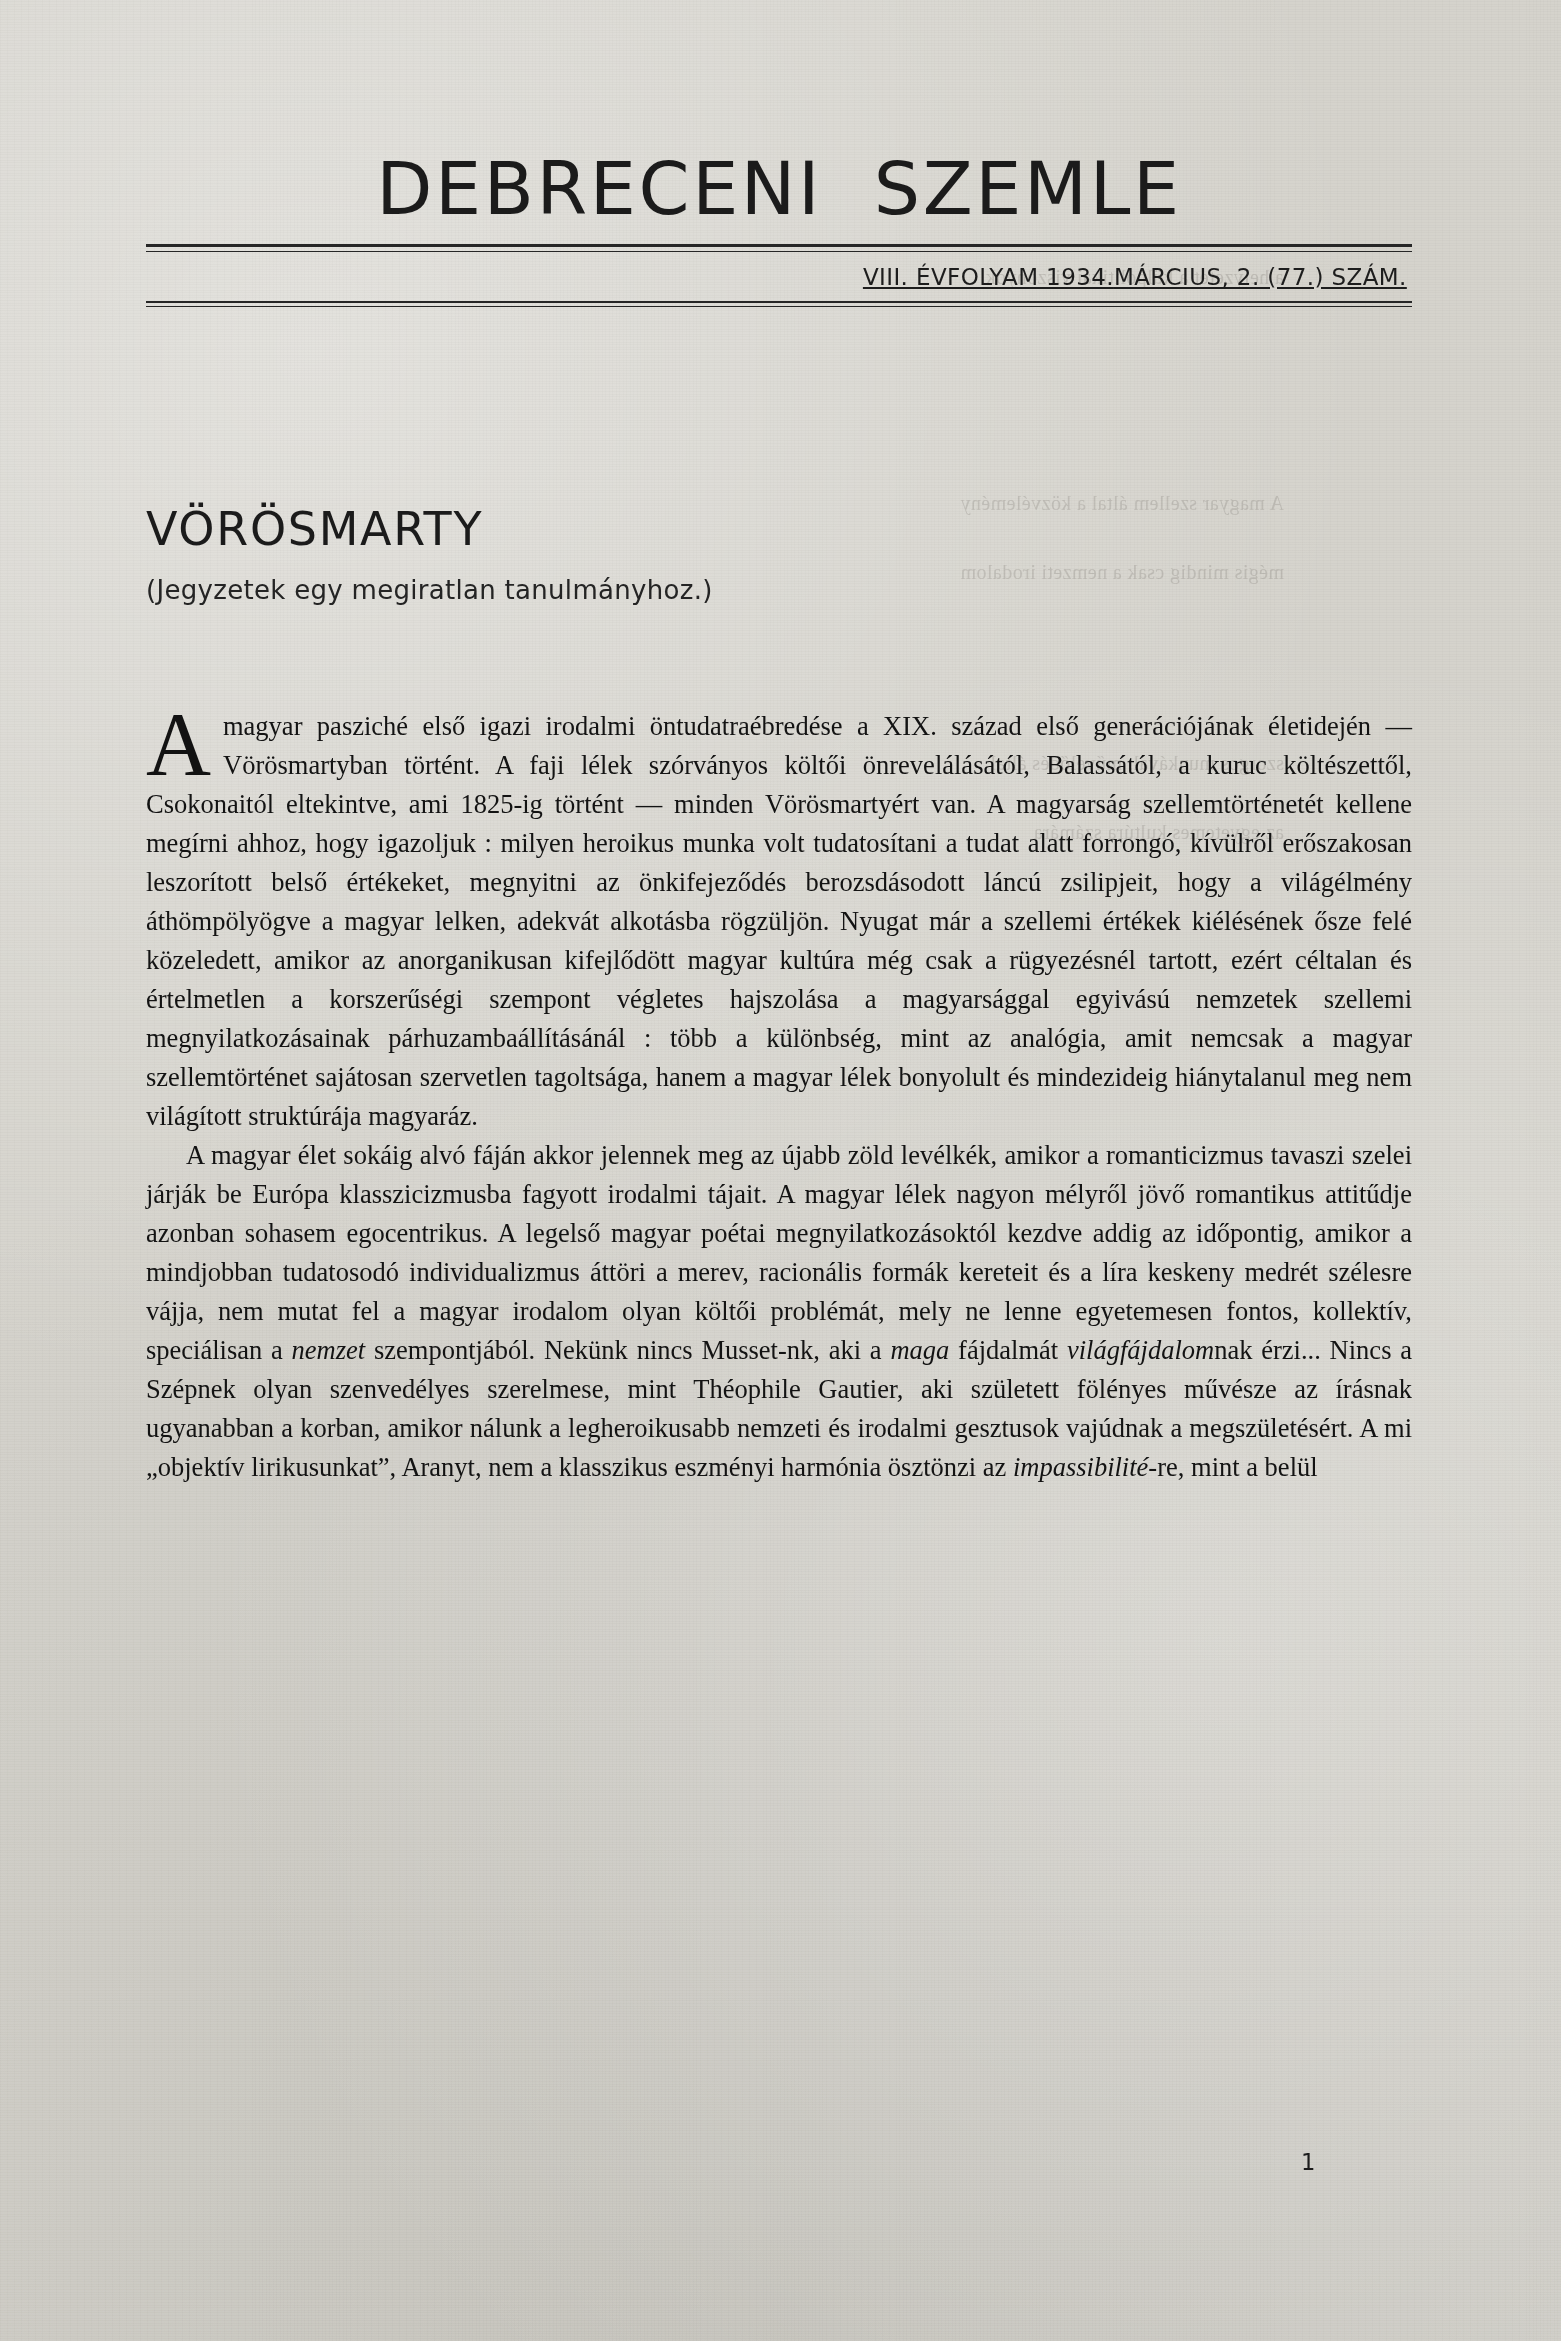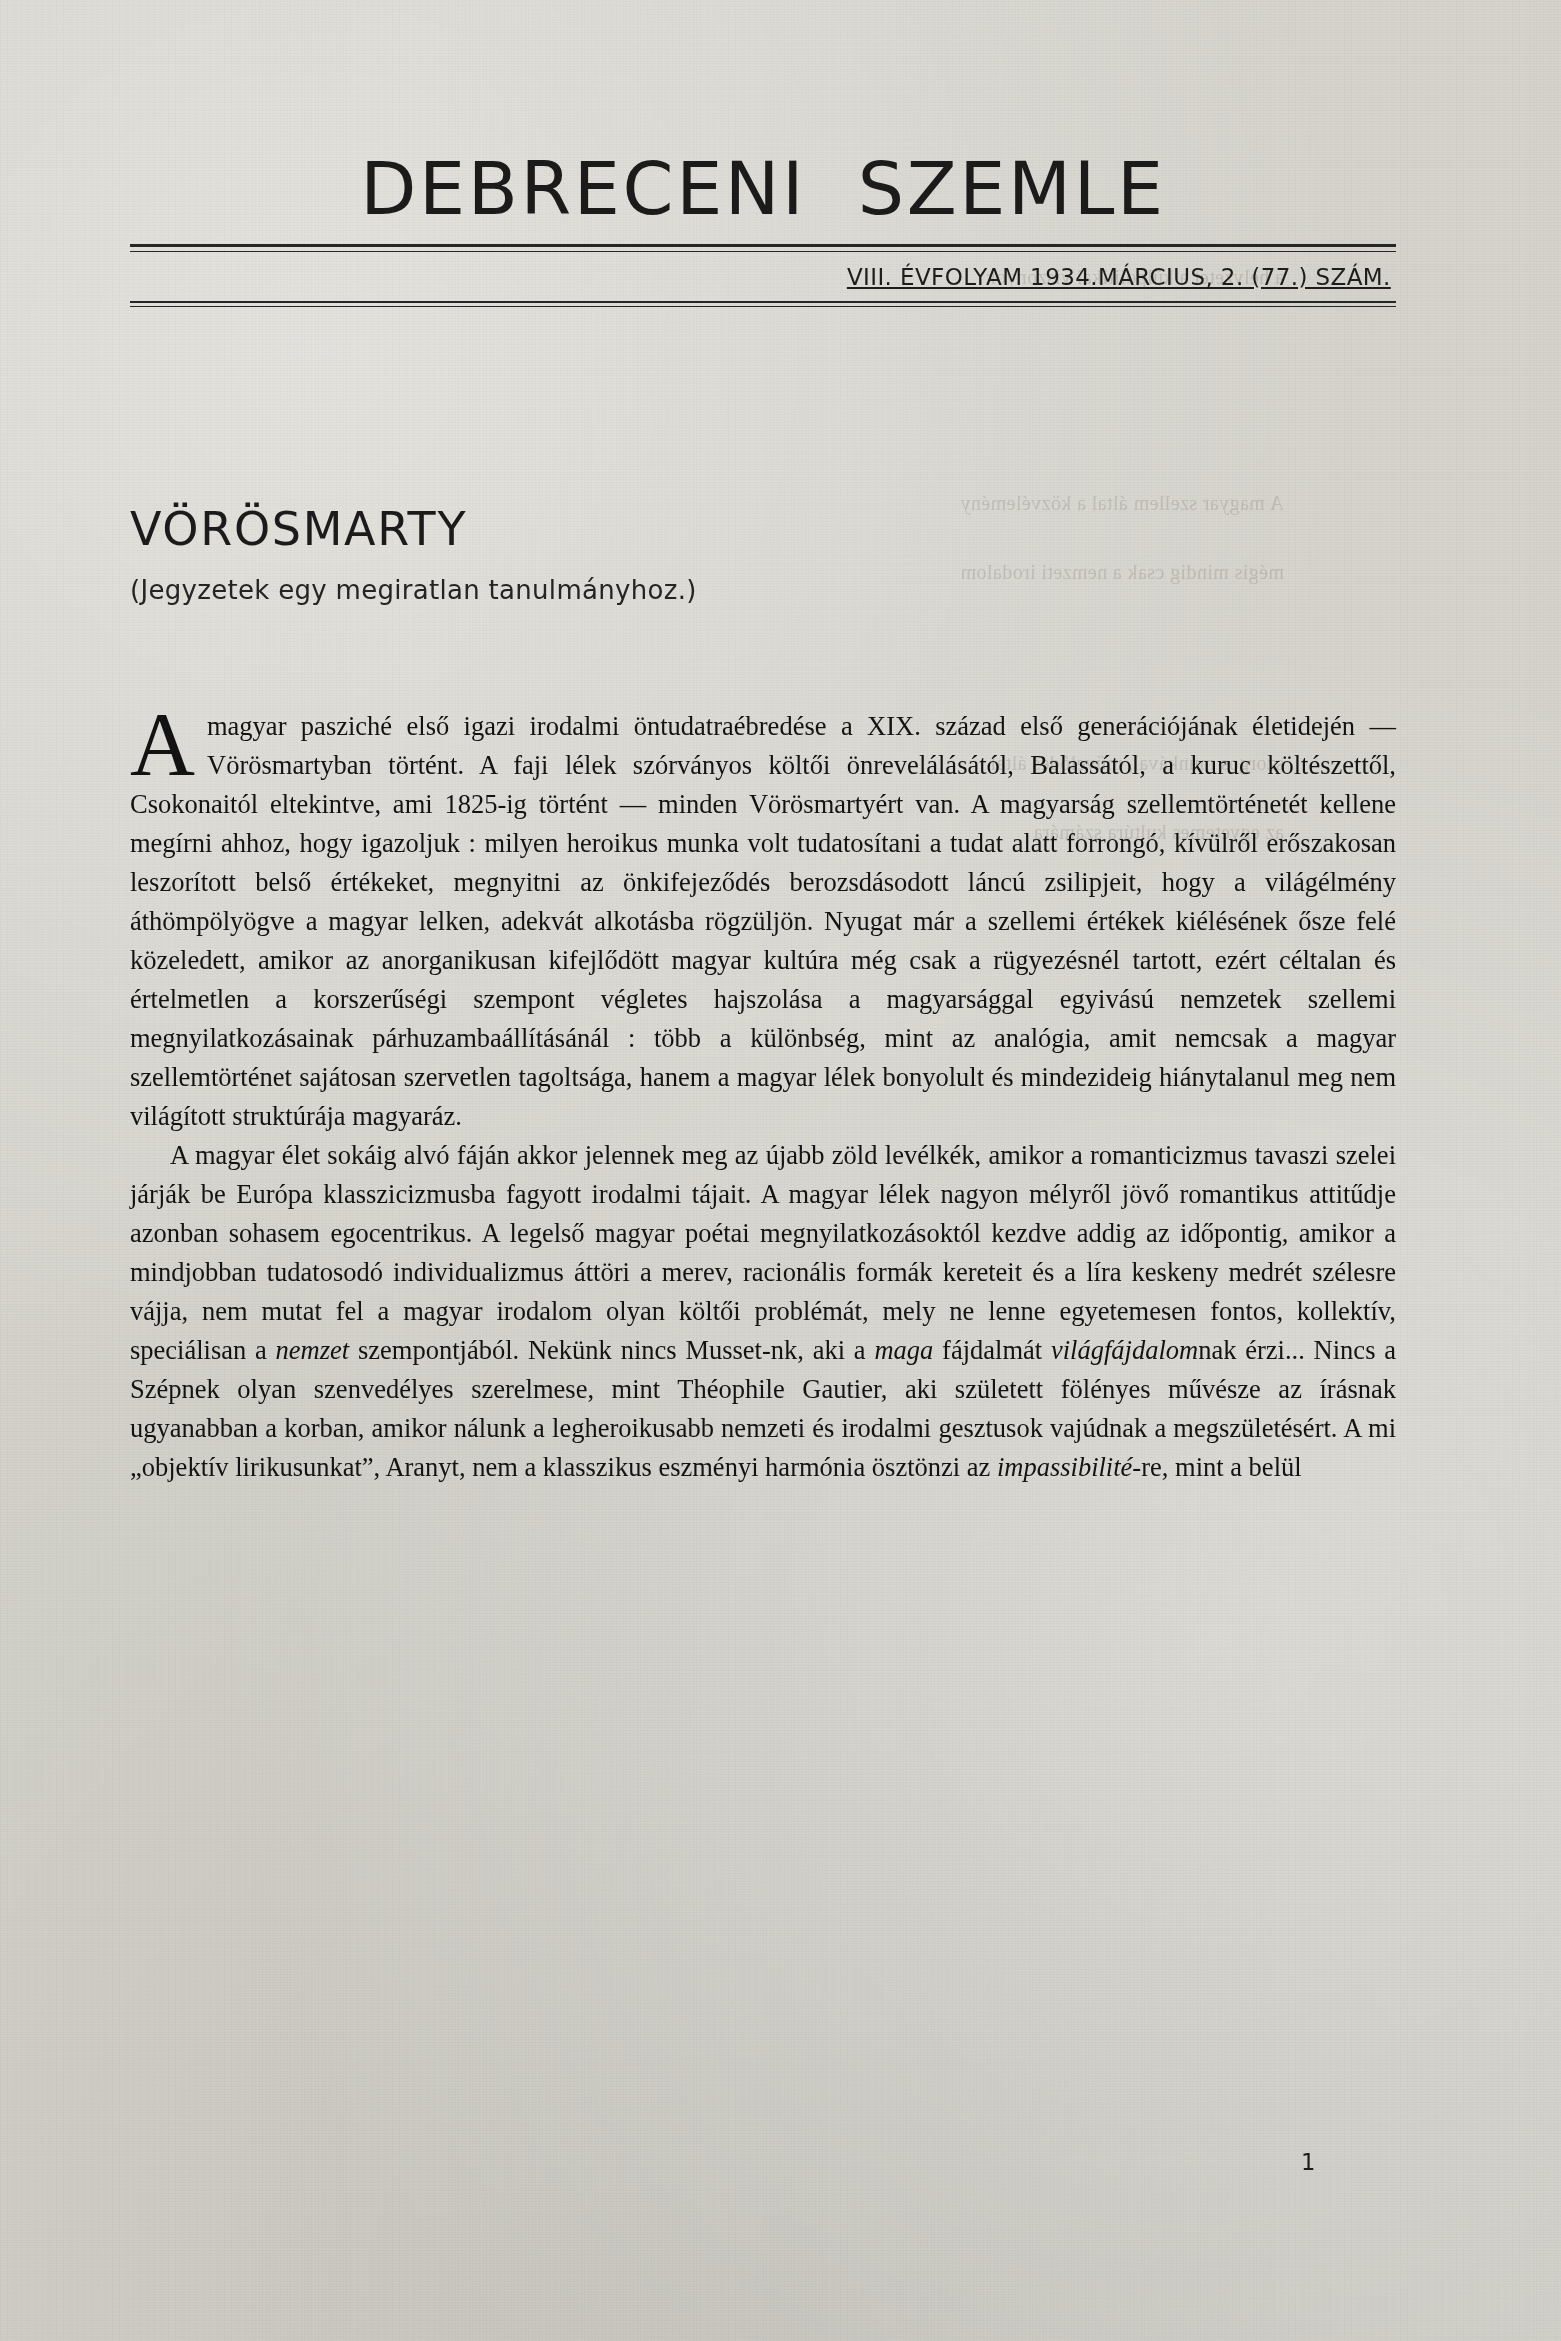--- a/index.html
+++ b/index.html
@@ -38,21 +38,21 @@
     color: rgba(70,68,62,0.17);
     font-family: "Liberation Serif", serif;
     font-size: 20px;
     line-height: 35px;
     letter-spacing: 0.4px;
     text-align: justify;
     transform: scaleX(-1);
   }
   .content {
     position: absolute;
-    left: 130px;
+    left: 146px;
     top: 152px;
     width: 1266px;
   }
   .masthead {
     font-family: "DejaVu Sans", sans-serif;
     font-size: 73px;
     letter-spacing: 2.6px;
     color: #1b1b1b;
     text-align: center;
     white-space: pre;

